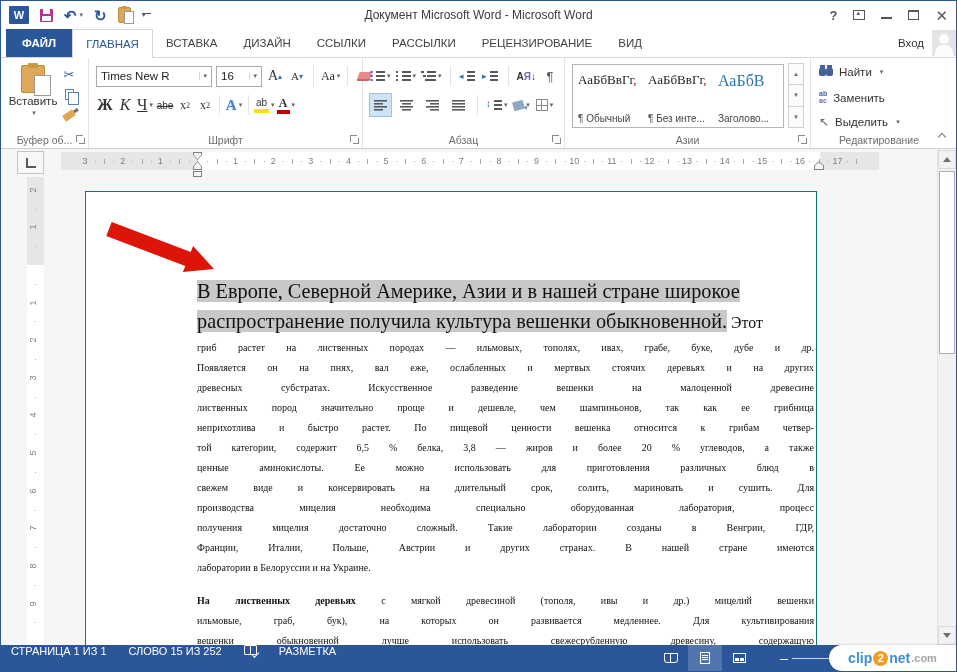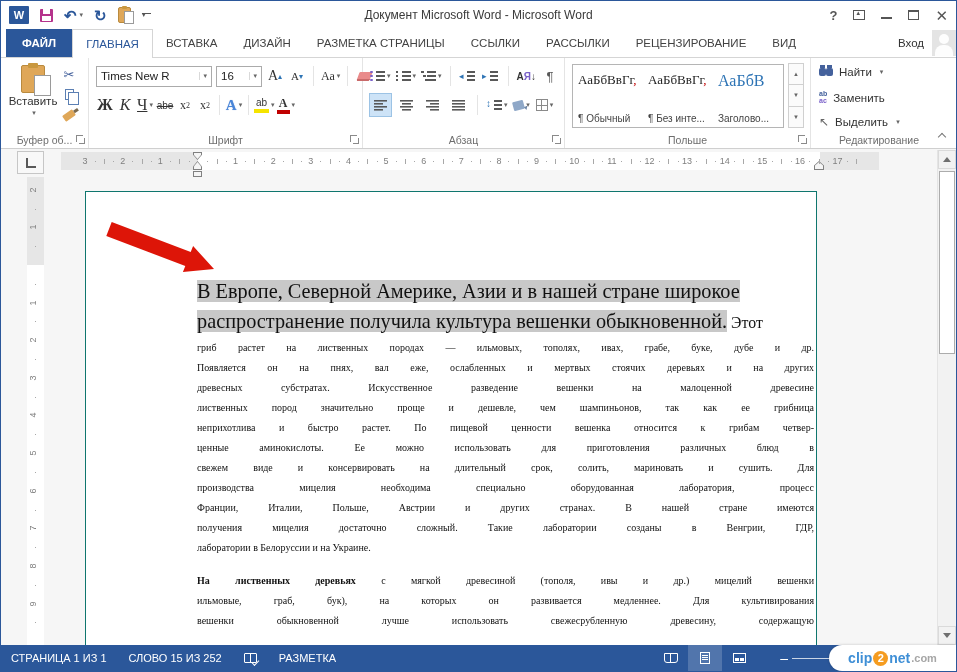--- a/index.html
+++ b/index.html
@@ -154,21 +154,21 @@
 
   
   .sbar{position:absolute;right:0;top:149px;width:19px;bottom:26px;background:#F2F2F2;border-left:1px solid #E4E4E4}
   .sb-up,.sb-down{position:absolute;left:0;right:0;height:19px;display:flex;align-items:center;justify-content:center;background:#F2F2F2;border:1px solid #DADADA}
   .sb-up{top:0}.sb-down{bottom:0}
   .tri-up{width:0;height:0;border-left:4px solid transparent;border-right:4px solid transparent;border-bottom:5px solid #6F6F6F}
   .tri-down{width:0;height:0;border-left:4px solid transparent;border-right:4px solid transparent;border-top:5px solid #6F6F6F}
   .sb-thumb{position:absolute;left:1px;right:1px;top:21px;height:183px;background:#fff;border:1px solid #ACACAC}
 
   
-  .status{position:absolute;left:0;right:0;bottom:0;height:26px;background:#2B579A;color:#fff;display:flex;align-items:center;font-size:11px;padding-left:10px;gap:22px;z-index:3}
+  .status{position:absolute;left:0;right:0;bottom:0;height:26px;background:#2B579A;color:#fff;display:flex;align-items:flex-start;font-size:11px;padding-left:10px;gap:22px;z-index:3}
   .sitem{white-space:nowrap}
   .i-proof{width:13px;height:10px;border:1px solid #fff;border-radius:1px;position:relative}
   .i-proof::before{content:"";position:absolute;left:5px;top:0;bottom:0;width:1px;background:#fff}
   .i-proof::after{content:"";position:absolute;right:-3px;bottom:-2px;width:6px;height:3px;border-left:1.5px solid #fff;border-bottom:1.5px solid #fff;transform:rotate(-45deg)}
   .views{position:absolute;right:200px;top:0;display:flex;height:26px}
   .vbtn{width:34px;height:26px;display:flex;align-items:center;justify-content:center}
   .vbtn.act{background:rgba(255,255,255,.18)}
   .i-read{width:14px;height:10px;border:1px solid #fff;border-radius:0 0 3px 3px;position:relative}
   .i-read::after{content:"";position:absolute;left:5px;top:0;bottom:0;width:1px;background:#fff}
   .i-print{width:10px;height:12px;border:1px solid #fff;position:relative}
@@ -217,21 +217,20 @@
       <span class="ic-close">✕</span>
     </div>
   </div>
 
   <div class="tabbar">
     <div class="tab file">ФАЙЛ</div>
     <div style="display:flex" id="tabs-host">
         <div class="tab active">ГЛАВНАЯ</div>
         <div class="tab">ВСТАВКА</div>
         <div class="tab">ДИЗАЙН</div>
-        <div class="tab">РАЗМЕТКА СТРАНИЦЫ</div>
         <div class="tab">ССЫЛКИ</div>
         <div class="tab">РАССЫЛКИ</div>
         <div class="tab">РЕЦЕНЗИРОВАНИЕ</div>
         <div class="tab">ВИД</div>
       </div>
     <div class="signin">Вход</div>
     <div class="avatar"></div>
   </div>
 
   <div class="ribbon">
@@ -375,21 +374,21 @@
           <div class="scard accent">
             <span class="sprev">АаБбВ</span>
             <span class="sname">Заголово...</span>
           </div>
         </div>
       <div class="scroll3">
         <span>▲</span>
         <span>▼</span>
         <span>▼</span>
       </div>
-      <div class="glabel">Польше</div>
+      <div class="glabel">Азии</div>
       <span class="lnch"></span>
     </div>
 
     <div class="grp g-edit" style="border-right:none">
       <div class="erow cdn" style="top:8px">
           <span class="ic-binoc"></span>
           <span>Найти</span>
         </div>
       <div class="erow" style="top:33px">
           <span class="ic-repl">
@@ -410,25 +409,26 @@
   <div class="docarea">
     <div class="page">
       <div id="doc-lines">
           <div class="dl big"><span class="hl">В Европе, Северной Америке, Азии и в нашей стране широкое</span></div>
           <div class="dl big"><span class="hl">распространение получила культура вешенки обыкновенной.</span><span class="tail"> Этот</span></div>
           <div class="dl"><span>гриб растет на лиственных породах — ильмовых, тополях, ивах, грабе, буке, дубе и др.</span></div>
           <div class="dl"><span>Появляется он на пнях, вал еже, ослабленных и мертвых стоячих деревьях и на других</span></div>
           <div class="dl"><span>древесных субстратах. Искусственное разведение вешенки на малоценной древесине</span></div>
           <div class="dl"><span>лиственных пород значительно проще и дешевле, чем шампиньонов, так как ее грибница</span></div>
           <div class="dl"><span>неприхотлива и быстро растет. По пищевой ценности вешенка относится к грибам четвер-</span></div>
+          <div class="dl"><span>той категории, содержит 6,5 % белка, 3,8 — жиров и более 20 % углеводов, а также</span></div>
           <div class="dl"><span>ценные аминокислоты. Ее можно использовать для приготовления различных блюд в</span></div>
           <div class="dl"><span>свежем виде и консервировать на длительный срок, солить, мариновать и сушить. Для</span></div>
           <div class="dl"><span>производства мицелия необходима специально оборудованная лаборатория, процесс</span></div>
+          <div class="dl"><span>получения мицелия достаточно сложный. Такие лаборатории созданы в Венгрии, ГДР,</span></div>
           <div class="dl"><span>Франции, Италии, Польше, Австрии и других странах. В нашей стране имеются</span></div>
-          <div class="dl"><span>получения мицелия достаточно сложный. Такие лаборатории созданы в Венгрии, ГДР,</span></div>
           <div class="dl left"><span>лаборатории в Белоруссии и на Украине.</span></div>
           <div class="dl p2"><span class="b">На лиственных деревьях</span><span> с мягкой древесиной (тополя, ивы и др.) мицелий вешенки</span></div>
           <div class="dl"><span>ильмовые, граб, бук), на которых он развивается медленнее. Для культивирования</span></div>
           <div class="dl"><span>вешенки обыкновенной лучше использовать свежесрубленную древесину, содержащую</span></div>
         </div>
     </div>
     <svg class="arrow-svg" width="130" height="62" viewBox="0 0 130 62">
       <polygon points="15.7,6 94.7,36 97.1,30 118,53 86.9,56 89.3,50 10.3,20" fill="#DD1508"></polygon>
     </svg>
   </div>

